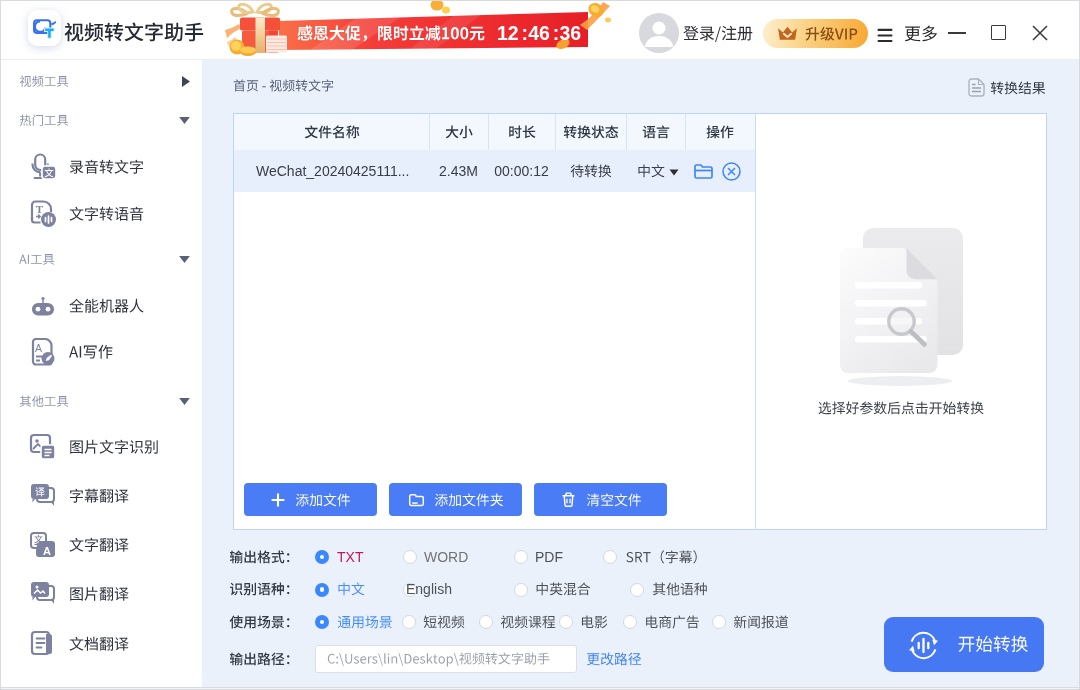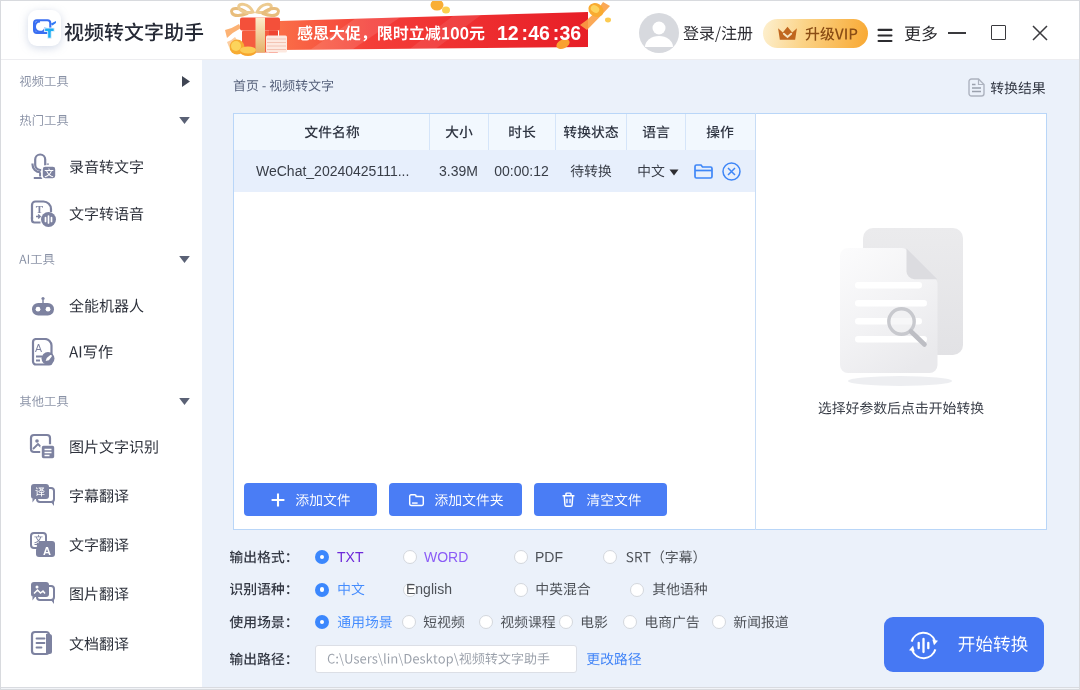--- a/index.html
+++ b/index.html
@@ -306,21 +306,21 @@
       <path fill="#2f3542" d="M1.2 1.6C2 2.3 3 3.2 3.4 3.8L4.3 2.9C3.9 2.3 2.8 1.4 2.1 0.8ZM5.4 3.5V4.6H7.2L6.8 6.3H4.5V7.5H13.5V6.3H11.9C12 5.4 12.1 4.4 12.1 3.5L11.2 3.4L11 3.5H8.7L9 2.2H13V1H4.9V2.2H7.7L7.4 3.5ZM8.1 6.3 8.5 4.6H10.8L10.6 6.3ZM5.6 8.5V13.5H6.8V13H11.2V13.5H12.6V8.5ZM6.8 11.8V9.6H11.2V11.8ZM2.5 13.2C2.7 12.9 3.1 12.6 5.5 10.9C5.4 10.7 5.2 10.2 5.2 9.8L3.6 10.8V4.8H0.6V6.1H2.4V10.9C2.4 11.5 2.1 11.8 1.8 12C2.1 12.3 2.4 12.9 2.5 13.2ZM16.7 6.8V7.9H25.4V6.8ZM16.7 4.7V5.7H25.4V4.7ZM16.6 9V13.5H17.9V12.9H24.2V13.4H25.5V9ZM17.9 11.8V10.2H24.2V11.8ZM19.7 0.8C20.1 1.3 20.5 2 20.8 2.5H14.7V3.7H27.4V2.5H22.1L22.3 2.4C22.1 1.9 21.5 1.1 21 0.4Z"></path>
     </svg>
   </div>
 <div style="position:absolute;left:706.0px;top:124.9px;z-index:3">
     <svg class="t " width="28" height="18" viewBox="0 0 28.0 18.2">
       <path fill="#2f3542" d="M7.6 2H10.5V3.2H7.6ZM6.4 1.1V4.2H11.7V1.1ZM6.1 5.7H7.6V7.1H6.1ZM10.4 5.7H12V7.1H10.4ZM2.1 0.5V3.2H0.6V4.5H2.1V7.3C1.5 7.5 0.9 7.7 0.4 7.8L0.8 9.1L2.1 8.6V12C2.1 12.2 2 12.2 1.9 12.2C1.8 12.2 1.4 12.2 0.9 12.2C1.1 12.5 1.2 13.1 1.3 13.4C2 13.4 2.5 13.3 2.9 13.1C3.2 13 3.3 12.6 3.3 12V8.2L4.7 7.7L4.5 6.5L3.3 6.9V4.5H4.6V3.2H3.3V0.5ZM4.8 9V10.1H7.7C6.7 11 5.3 11.8 3.9 12.2C4.1 12.4 4.5 12.9 4.7 13.2C6 12.8 7.4 11.9 8.4 10.9V13.5H9.7V10.8C10.5 11.8 11.7 12.6 12.8 13.1C13 12.8 13.3 12.3 13.6 12.1C12.4 11.7 11.1 10.9 10.3 10.1H13.4V9H9.7V8H13.1V4.8H9.4V8H8.7V4.8H5.1V8H8.4V9ZM21.3 0.7C20.6 2.7 19.5 4.7 18.3 6C18.6 6.2 19.1 6.7 19.3 6.9C19.9 6.2 20.6 5.2 21.2 4.1H22V13.5H23.3V10.2H27.4V9H23.3V7.1H27.2V5.9H23.3V4.1H27.5V2.8H21.8C22.1 2.2 22.4 1.6 22.6 1ZM17.8 0.6C17 2.6 15.8 4.7 14.4 6C14.7 6.3 15 7.1 15.2 7.4C15.6 7 15.9 6.5 16.3 6V13.5H17.7V3.9C18.2 3 18.7 1.9 19.1 1Z"></path>
     </svg>
   </div>
 <div class="abs" style="left:234px;top:150px;width:521px;height:42px;background:#e7effc;z-index:2"></div>
 <div style="position:absolute;top:160.5px;font:400 14px 'Liberation Sans', sans-serif;color:#383d47;line-height:21px;white-space:pre;z-index:3;letter-spacing:normal;left:256.0px">WeChat_20240425111...</div>
-<div style="position:absolute;top:160.5px;font:400 14px 'Liberation Sans', sans-serif;color:#383d47;line-height:21px;white-space:pre;z-index:3;letter-spacing:normal;left:458.5px;transform:translateX(-50%)">3.39M</div>
+<div style="position:absolute;top:160.5px;font:400 14px 'Liberation Sans', sans-serif;color:#383d47;line-height:21px;white-space:pre;z-index:3;letter-spacing:normal;left:458.5px;transform:translateX(-50%)">2.43M</div>
 <div style="position:absolute;top:160.5px;font:400 14px 'Liberation Sans', sans-serif;color:#383d47;line-height:21px;white-space:pre;z-index:3;letter-spacing:normal;left:521.5px;transform:translateX(-50%)">00:00:12</div>
 <div style="position:absolute;left:569.5px;top:163.9px;z-index:3">
     <svg class="t " width="42" height="18" viewBox="0 0 42.0 18.2">
       <path fill="#383d47" d="M5.8 9.5C6.5 10.2 7.2 11.3 7.5 12L8.4 11.4C8.1 10.8 7.3 9.7 6.7 9ZM3.6 0.6C3 1.6 1.7 2.8 0.6 3.5C0.8 3.7 1.1 4.1 1.2 4.3C2.4 3.5 3.7 2.2 4.5 1ZM8.5 0.6V2.4H5.4V3.3H8.5V5.1H4.6V6.1H10.5V7.6H4.7V8.6H10.5V12.2C10.5 12.3 10.4 12.4 10.2 12.4C9.9 12.4 9.2 12.4 8.3 12.4C8.5 12.7 8.6 13.1 8.7 13.4C9.8 13.4 10.5 13.4 10.9 13.2C11.4 13.1 11.5 12.8 11.5 12.2V8.6H13.4V7.6H11.5V6.1H13.5V5.1H9.5V3.3H12.7V2.4H9.5V0.6ZM3.8 3.7C3 5.1 1.7 6.6 0.4 7.5C0.6 7.7 0.9 8.3 1 8.5C1.5 8.1 2.1 7.5 2.6 7V13.4H3.6V5.8C4 5.2 4.4 4.6 4.7 4ZM15.1 7.7C15.2 7.6 15.7 7.5 16.2 7.5H17.4V9.5L14.6 10L14.8 11L17.4 10.5V13.4H18.4V10.3L20.3 9.9L20.3 9L18.4 9.3V7.5H19.9V6.5H18.4V4.4H17.4V6.5H16C16.5 5.5 16.9 4.4 17.3 3.2H19.8V2.2H17.6C17.7 1.7 17.8 1.2 17.9 0.8L16.9 0.6C16.8 1.1 16.7 1.7 16.6 2.2H14.6V3.2H16.3C16 4.3 15.7 5.3 15.5 5.6C15.2 6.2 15.1 6.7 14.8 6.7C14.9 7 15.1 7.5 15.1 7.7ZM20 4.8V5.8H22C21.7 6.8 21.4 7.7 21.2 8.4H25.2C24.7 9.1 24.1 10 23.5 10.7C23.1 10.4 22.6 10.1 22.1 9.8L21.4 10.5C22.9 11.3 24.5 12.6 25.3 13.5L26 12.6C25.6 12.2 25 11.8 24.3 11.3C25.2 10.1 26.2 8.8 26.9 7.7L26.2 7.4L26 7.4H22.6L23.1 5.8H27.4V4.8H23.4L23.8 3.2H26.9V2.2H24.1L24.5 0.7L23.5 0.6L23 2.2H20.5V3.2H22.8L22.3 4.8ZM30.3 0.6V3.4H28.7V4.4H30.3V7.5C29.6 7.7 29 7.9 28.5 8L28.8 9L30.3 8.5V12.2C30.3 12.3 30.2 12.4 30.1 12.4C29.9 12.4 29.4 12.4 28.9 12.4C29 12.7 29.2 13.1 29.2 13.4C30 13.4 30.5 13.4 30.9 13.2C31.2 13 31.3 12.7 31.3 12.2V8.2L32.8 7.7L32.7 6.7L31.3 7.2V4.4H32.6V3.4H31.3V0.6ZM35.5 2.7H38.4C38.1 3.2 37.7 3.7 37.3 4.1H34.4C34.8 3.6 35.2 3.2 35.5 2.7ZM32.7 8.3V9.2H36C35.5 10.4 34.3 11.6 31.9 12.7C32.1 12.9 32.5 13.2 32.6 13.5C35 12.3 36.2 11 36.9 9.7C37.8 11.4 39.2 12.7 40.9 13.4C41 13.1 41.3 12.8 41.6 12.6C39.9 12 38.4 10.7 37.6 9.2H41.3V8.3H40.3V4.1H38.5C39 3.5 39.6 2.8 39.9 2.2L39.2 1.7L39.1 1.8H36C36.2 1.4 36.4 1.1 36.6 0.7L35.5 0.5C35 1.7 34.1 3.2 32.7 4.3C32.9 4.5 33.3 4.8 33.4 5.1L33.7 4.8V8.3ZM34.7 8.3V4.9H36.6V6.4C36.6 7 36.5 7.6 36.4 8.3ZM39.3 8.3H37.4C37.5 7.6 37.6 7 37.6 6.4V4.9H39.3Z"></path>
     </svg>
   </div>
 <div style="position:absolute;left:637.0px;top:163.9px;z-index:3">
     <svg class="t " width="28" height="18" viewBox="0 0 28.0 18.2">
       <path fill="#383d47" d="M6.4 0.6V3.1H1.3V9.7H2.4V8.8H6.4V13.4H7.5V8.8H11.6V9.6H12.6V3.1H7.5V0.6ZM2.4 7.8V4.1H6.4V7.8ZM11.6 7.8H7.5V4.1H11.6ZM19.9 0.8C20.3 1.5 20.8 2.4 21 3L22.1 2.6C21.9 2 21.4 1.1 21 0.5ZM14.7 3V4.1H16.9C17.7 6.2 18.8 8 20.3 9.5C18.7 10.8 16.8 11.8 14.5 12.4C14.7 12.7 15.1 13.2 15.2 13.4C17.5 12.7 19.4 11.6 21 10.3C22.6 11.7 24.5 12.7 26.8 13.3C27 13 27.3 12.6 27.5 12.4C25.3 11.8 23.4 10.8 21.8 9.5C23.3 8.1 24.3 6.3 25.1 4.1H27.4V3ZM21.1 8.8C19.7 7.4 18.7 5.9 18 4.1H24C23.3 6 22.3 7.5 21.1 8.8Z"></path>
     </svg>
@@ -394,23 +394,23 @@
       <path fill="#ffffff" d="M1.1 1.5C1.9 1.9 2.9 2.6 3.4 3.1L4 2.2C3.5 1.8 2.5 1.2 1.8 0.8ZM0.5 5.2C1.3 5.7 2.3 6.3 2.8 6.8L3.4 6C2.9 5.5 1.9 4.9 1.1 4.5ZM0.9 12.6 1.9 13.2C2.5 11.9 3.4 10.2 3.9 8.7L3.1 8.1C2.5 9.7 1.6 11.5 0.9 12.6ZM6 9.4H11.1V10.4H6ZM6 8.6V7.5H11.1V8.6ZM8.1 0.6V1.7H4.5V2.5H8.1V3.4H4.8V4.1H8.1V5.1H3.9V5.9H13.3V5.1H9.1V4.1H12.4V3.4H9.1V2.5H12.8V1.7H9.1V0.6ZM5.1 6.7V13.4H6V11.2H11.1V12.2C11.1 12.4 11 12.5 10.8 12.5C10.6 12.5 10 12.5 9.3 12.5C9.4 12.7 9.5 13.1 9.6 13.4C10.6 13.4 11.2 13.4 11.6 13.2C12 13.1 12.1 12.8 12.1 12.3V6.7ZM21.9 4.8C23.3 5.5 25.2 6.7 26.2 7.3L26.9 6.5C25.9 5.9 23.9 4.8 22.6 4.1ZM19.4 4.1C18.3 5 16.8 6 15.2 6.5L15.8 7.4C17.4 6.7 19 5.7 20.1 4.7ZM15.1 12V13H27V12H21.5V8.5H25.6V7.5H16.5V8.5H20.4V12ZM19.9 0.8C20.2 1.2 20.4 1.8 20.6 2.3H15.1V5.4H16.1V3.2H25.9V5.1H27V2.3H21.9C21.7 1.8 21.3 1 21 0.5ZM33.9 0.8C34.3 1.5 34.8 2.4 35 3L36.1 2.6C35.9 2 35.4 1.1 35 0.5ZM28.7 3V4.1H30.9C31.7 6.2 32.8 8 34.3 9.5C32.7 10.8 30.8 11.8 28.5 12.4C28.7 12.7 29.1 13.2 29.2 13.4C31.5 12.7 33.4 11.6 35 10.3C36.6 11.7 38.5 12.7 40.8 13.3C41 13 41.3 12.6 41.5 12.4C39.3 11.8 37.4 10.8 35.8 9.5C37.3 8.1 38.3 6.3 39.1 4.1H41.4V3ZM35.1 8.8C33.7 7.4 32.7 5.9 32 4.1H38C37.3 6 36.3 7.5 35.1 8.8ZM46.4 7.5V8.6H50.5V13.4H51.5V8.6H55.3V7.5H51.5V4.5H54.7V3.4H51.5V0.7H50.5V3.4H48.6C48.8 2.8 48.9 2.1 49.1 1.5L48 1.3C47.7 3.1 47.1 4.9 46.3 6.1C46.6 6.2 47 6.4 47.2 6.6C47.6 6 48 5.3 48.2 4.5H50.5V7.5ZM45.8 0.6C45 2.7 43.8 4.8 42.4 6.2C42.6 6.4 42.9 7 43 7.2C43.5 6.8 43.9 6.2 44.3 5.6V13.4H45.3V4C45.9 3 46.4 1.9 46.7 0.9Z"></path>
     </svg>
   </div>
 <div style="position:absolute;left:229.0px;top:549.9px;z-index:2">
     <svg class="t " width="70" height="18" viewBox="0 0 70.0 18.2">
       <path fill="#343944" d="M10.2 6.1V11.2H11.2V6.1ZM12 5.6V12.1C12 12.3 11.9 12.3 11.8 12.3C11.6 12.3 11 12.3 10.4 12.3C10.5 12.6 10.7 13.1 10.7 13.4C11.6 13.4 12.2 13.3 12.5 13.2C12.9 13 13 12.7 13 12.1V5.6ZM0.9 7.8C1.1 7.7 1.5 7.6 1.9 7.6H3V9.4C2 9.6 1.2 9.7 0.5 9.9L0.8 11.1L3 10.6V13.5H4.1V10.3L5.2 10L5.1 8.9L4.1 9.1V7.6H5.1V6.4H4.1V4.4H3V6.4H2C2.3 5.5 2.6 4.4 2.9 3.3H5.2V2.1H3.2C3.2 1.7 3.3 1.2 3.4 0.7L2.2 0.5C2.1 1.1 2.1 1.6 2 2.1H0.6V3.3H1.8C1.5 4.4 1.3 5.3 1.2 5.6C1 6.2 0.8 6.7 0.6 6.8C0.7 7.1 0.9 7.6 0.9 7.8ZM9.2 0.4C8.3 1.9 6.5 3.2 4.8 3.9C5.1 4.2 5.5 4.6 5.6 4.9C6 4.8 6.3 4.6 6.6 4.4V5H12V4.3C12.3 4.5 12.6 4.7 12.9 4.8C13.1 4.5 13.4 4.1 13.7 3.8C12.3 3.2 11 2.5 10 1.4L10.3 0.9ZM7.4 3.9C8.1 3.4 8.7 2.8 9.3 2.2C9.9 2.9 10.6 3.4 11.3 3.9ZM8.5 6.8V7.7H6.8V6.8ZM5.7 5.8V13.4H6.8V10.6H8.5V12.2C8.5 12.3 8.4 12.4 8.3 12.4C8.2 12.4 7.8 12.4 7.4 12.3C7.6 12.7 7.7 13.1 7.7 13.4C8.4 13.4 8.8 13.4 9.1 13.2C9.5 13 9.5 12.7 9.5 12.2V5.8ZM6.8 8.7H8.5V9.7H6.8ZM15.3 7.5V12.7H25.2V13.5H26.6V7.5H25.2V11.4H21.7V6.7H26.1V1.7H24.6V5.4H21.7V0.5H20.2V5.4H17.4V1.7H16V6.7H20.2V11.4H16.8V7.5ZM36.2 3.1H38.9C38.5 3.9 38 4.6 37.5 5.2C36.8 4.6 36.4 4 36 3.3ZM30.7 0.5V3.5H28.7V4.7H30.5C30.1 6.5 29.2 8.6 28.4 9.7C28.6 10.1 28.9 10.6 29 10.9C29.6 10.1 30.2 8.8 30.7 7.4V13.5H31.9V6.7C32.3 7.2 32.6 7.7 32.8 8.1L32.8 8.1C33 8.4 33.3 8.9 33.5 9.2C33.8 9.1 34.1 9 34.4 8.8V13.5H35.7V13H39.2V13.5H40.4V8.7L40.9 8.9C41.1 8.6 41.5 8.1 41.7 7.8C40.4 7.4 39.3 6.8 38.4 6.1C39.3 5 40.1 3.8 40.6 2.3L39.7 1.9L39.5 2H36.8C37 1.6 37.2 1.2 37.4 0.8L36.1 0.5C35.6 1.9 34.7 3.2 33.6 4.2V3.5H31.9V0.5ZM35.7 11.8V9.4H39.2V11.8ZM35.5 8.3C36.2 7.9 36.8 7.4 37.5 6.9C38.1 7.4 38.8 7.9 39.5 8.3ZM35.3 4.3C35.6 4.9 36.1 5.5 36.6 6C35.5 6.9 34.3 7.6 33.1 8L33.7 7.3C33.4 6.9 32.3 5.6 31.9 5.2V4.7H33.1L33 4.7C33.3 5 33.8 5.4 34.1 5.6C34.5 5.3 34.9 4.8 35.3 4.3ZM52 1.3C52.7 1.8 53.5 2.5 53.9 3L54.8 2.2C54.4 1.7 53.5 1 52.8 0.5ZM49.8 0.6C49.8 1.4 49.8 2.2 49.8 3H42.7V4.3H49.9C50.3 9.4 51.4 13.5 53.7 13.5C54.9 13.5 55.4 12.8 55.6 10.3C55.2 10.2 54.7 9.8 54.4 9.5C54.3 11.4 54.2 12.1 53.8 12.1C52.6 12.1 51.6 8.8 51.3 4.3H55.3V3H51.2C51.2 2.2 51.2 1.4 51.2 0.6ZM42.8 11.8 43.2 13.1C45 12.7 47.5 12.2 49.9 11.6L49.8 10.4L46.9 11V7.5H49.4V6.2H43.2V7.5H45.6V11.3ZM59.5 5.6C60.1 5.6 60.7 5.1 60.7 4.5C60.7 3.8 60.1 3.3 59.5 3.3C58.9 3.3 58.3 3.8 58.3 4.5C58.3 5.1 58.9 5.6 59.5 5.6ZM59.5 12.4C60.1 12.4 60.7 11.9 60.7 11.2C60.7 10.5 60.1 10.1 59.5 10.1C58.9 10.1 58.3 10.5 58.3 11.2C58.3 11.9 58.9 12.4 59.5 12.4Z"></path>
     </svg>
   </div>
 <div class="abs" style="left:315.0px;top:550.0px;width:14px;height:14px;border-radius:50%;background:#3b87fd;z-index:2"></div>
 <div class="abs" style="left:319.6px;top:554.6px;width:4.8px;height:4.8px;border-radius:50%;background:#fff;z-index:3"></div>
-<div style="position:absolute;top:546.5px;font:400 14px 'Liberation Sans', sans-serif;color:#6d28d9;line-height:21px;white-space:pre;z-index:2;letter-spacing:normal;left:337.0px">TXT</div>
+<div style="position:absolute;top:546.5px;font:400 14px 'Liberation Sans', sans-serif;color:#be185d;line-height:21px;white-space:pre;z-index:2;letter-spacing:normal;left:337.0px">TXT</div>
 <div class="abs" style="left:402.5px;top:550.0px;width:14px;height:14px;border-radius:50%;background:#fff;border:1px solid #d4d7dd;z-index:2"></div>
-<div style="position:absolute;top:546.5px;font:400 14px 'Liberation Sans', sans-serif;color:#8b5cf6;line-height:21px;white-space:pre;z-index:2;letter-spacing:normal;left:424.0px">WORD</div>
+<div style="position:absolute;top:546.5px;font:400 14px 'Liberation Sans', sans-serif;color:#737373;line-height:21px;white-space:pre;z-index:2;letter-spacing:normal;left:424.0px">WORD</div>
 <div class="abs" style="left:513.5px;top:550.0px;width:14px;height:14px;border-radius:50%;background:#fff;border:1px solid #d4d7dd;z-index:2"></div>
 <div style="position:absolute;top:546.5px;font:400 14px 'Liberation Sans', sans-serif;color:#4e5258;line-height:21px;white-space:pre;z-index:2;letter-spacing:normal;left:535.0px">PDF</div>
 <div class="abs" style="left:603.0px;top:550.0px;width:14px;height:14px;border-radius:50%;background:#fff;border:1px solid #d4d7dd;z-index:2"></div>
 <div style="position:absolute;left:625.0px;top:549.9px;z-index:2">
     <svg class="t " width="82" height="18" viewBox="0 0 81.6 18.2">
       <path fill="#4e5258" d="M4.3 12.5C6.4 12.5 7.7 11.2 7.7 9.6C7.7 8.1 6.8 7.4 5.6 6.8L4.2 6.2C3.4 5.9 2.5 5.5 2.5 4.5C2.5 3.6 3.2 3 4.4 3C5.3 3 6.1 3.4 6.7 4L7.4 3.1C6.7 2.4 5.6 1.9 4.4 1.9C2.5 1.9 1.1 3 1.1 4.6C1.1 6.1 2.3 6.8 3.2 7.2L4.7 7.9C5.7 8.3 6.4 8.6 6.4 9.7C6.4 10.7 5.6 11.4 4.3 11.4C3.2 11.4 2.2 10.9 1.4 10.1L0.7 11C1.6 11.9 2.8 12.5 4.3 12.5ZM11 6.9V3.1H12.8C14.4 3.1 15.3 3.6 15.3 4.9C15.3 6.3 14.4 6.9 12.8 6.9ZM15.4 12.3H16.8L14.2 7.8C15.6 7.5 16.5 6.5 16.5 4.9C16.5 2.8 15.1 2.1 13 2.1H9.8V12.3H11V8H12.9ZM20.8 12.3H22.1V3.2H25.2V2.1H17.7V3.2H20.8ZM35.4 7C35.4 9.7 36.5 12 38.1 13.7L39 13.2C37.4 11.6 36.4 9.5 36.4 7C36.4 4.5 37.4 2.4 39 0.8L38.1 0.3C36.5 2 35.4 4.3 35.4 7ZM46.1 7.2V8.1H40.6V9.1H46.1V12.1C46.1 12.3 46 12.4 45.7 12.4C45.5 12.4 44.6 12.4 43.6 12.4C43.8 12.7 44 13.1 44.1 13.4C45.3 13.4 46 13.4 46.5 13.3C47 13.1 47.2 12.8 47.2 12.2V9.1H52.6V8.1H47.2V7.6C48.4 6.9 49.7 6 50.5 5.1L49.8 4.5L49.6 4.6H42.9V5.6H48.5C47.8 6.2 46.9 6.8 46.1 7.2ZM45.6 0.8C45.8 1.1 46.1 1.6 46.3 2H40.7V4.9H41.8V3H51.4V4.9H52.5V2H47.5C47.3 1.6 46.9 0.9 46.6 0.5ZM57 5.5H64.3V6.4H57ZM57 3.9H64.3V4.8H57ZM60 8.8V9.7H57.5C57.8 9.4 58.2 9.1 58.5 8.8ZM61.1 8.8H62.8C63.1 9.1 63.5 9.4 63.8 9.7H61.1ZM56 3.2V7.1H58.5C58.4 7.4 58.2 7.6 58 7.9H54.4V8.8H57.2C56.4 9.4 55.3 10.1 54.1 10.6C54.3 10.8 54.6 11.1 54.7 11.4C55.4 11.1 56 10.7 56.6 10.4V13H57.6V10.6H60V13.4H61.1V10.6H63.8V12C63.8 12.1 63.8 12.2 63.6 12.2C63.5 12.2 62.9 12.2 62.3 12.2C62.5 12.4 62.6 12.7 62.6 12.9C63.5 12.9 64.1 13 64.4 12.8C64.8 12.7 64.9 12.5 64.9 12V10.4C65.4 10.8 66 11 66.6 11.2C66.7 11 67 10.6 67.2 10.4C66 10.1 64.8 9.5 64 8.8H66.9V7.9H59.2C59.4 7.6 59.5 7.4 59.7 7.1H65.4V3.2ZM62.4 0.6V1.5H58.8V0.6H57.8V1.5H54.5V2.3H57.8V3H58.8V2.3H62.4V3H63.4V2.3H66.7V1.5H63.4V0.6ZM71.9 7C71.9 4.3 70.8 2 69.1 0.3L68.3 0.8C69.9 2.4 70.9 4.5 70.9 7C70.9 9.5 69.9 11.6 68.3 13.2L69.1 13.7C70.8 12 71.9 9.7 71.9 7Z"></path>
     </svg>
   </div>
 <div style="position:absolute;left:229.0px;top:582.4px;z-index:2">
     <svg class="t " width="70" height="18" viewBox="0 0 70.0 18.2">

